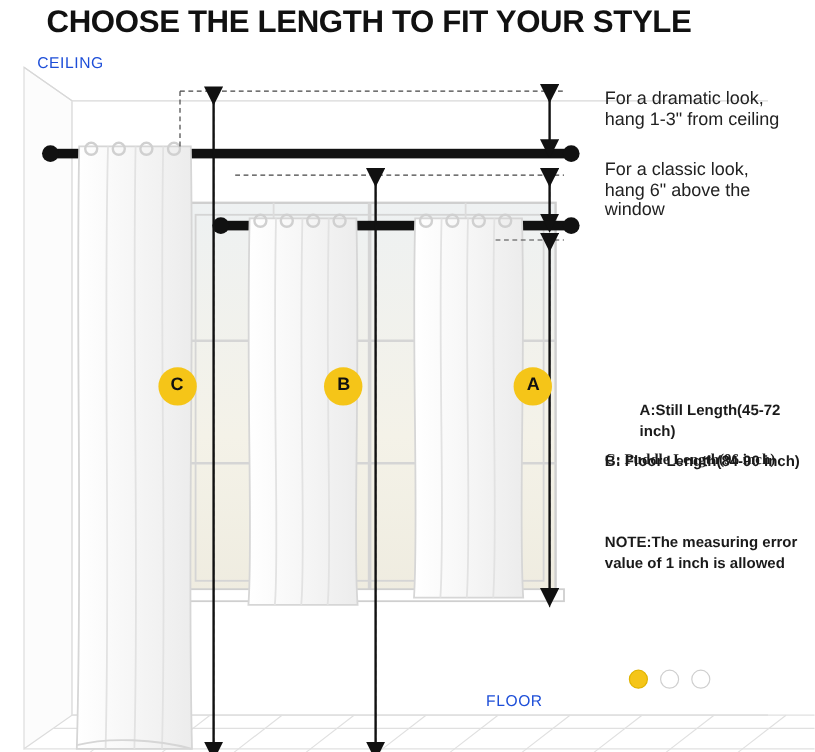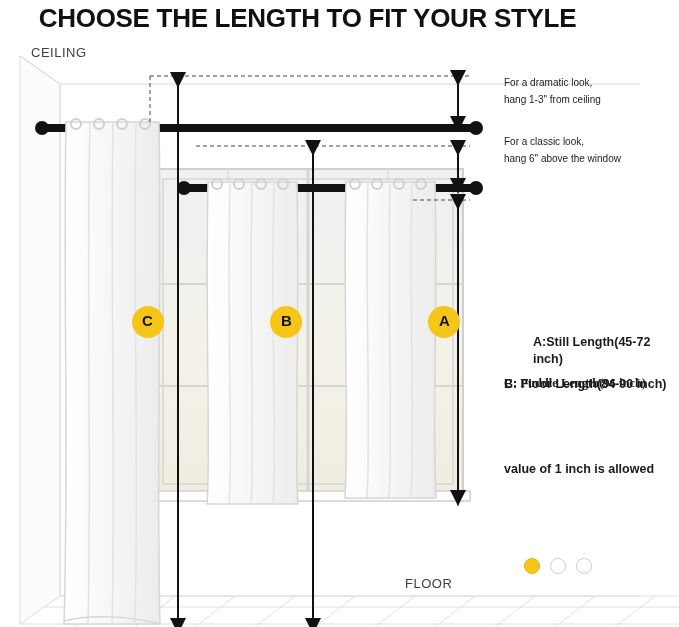--- a/index.html
+++ b/index.html
@@ -36,26 +36,26 @@
   }
   .diagram {
     position: absolute;
     left: 0;
     top: 36px;
     width: 679px;
     height: 591px;
   }
   .label {
     position: absolute;
-    font-size: 10px;
+    font-size: 15px;
     color: #222222;
     line-height: 16px;
   }
   .label-gray {
-    color: #404040;
+    color: #1d4ed8;
     font-size: 13px;
     letter-spacing: 0.5px;
   }
   .legend {
     position: absolute;
     font-size: 12.5px;
     color: #1a1a1a;
     line-height: 17px;
     font-weight: bold;
   }
@@ -248,20 +248,21 @@
     <div class="label" style="left:504px; top:56px;">hang 1-3" from ceiling</div>
     <div class="label" style="left:504px; top:98px;">For a classic look,</div>
     <div class="label" style="left:504px; top:115px;">hang 6" above the window</div>
 
     <div class="legend" style="left:504px; top:298px;margin-left:29px;">A:Still Length(45-72 inch)</div>
     <div class="legend" style="left:504px; top:340px;">B: Floor Length(84-90 inch)</div>
 
   </div>
 
   <div class="legend" style="position:absolute; left:504px; top:375px;font-family:Liberation Serif, serif;">C: Puddle Length(96 inch)</div>
+  <div class="legend" style="position:absolute; left:504px; top:444px;">NOTE:The measuring error</div>
   <div class="legend" style="position:absolute; left:504px; top:461px;">value of 1 inch is allowed</div>
 
   <div class="dots">
     <span class="dot active"></span>
     <span class="dot"></span>
     <span class="dot"></span>
   </div>
 
 </div>
 

